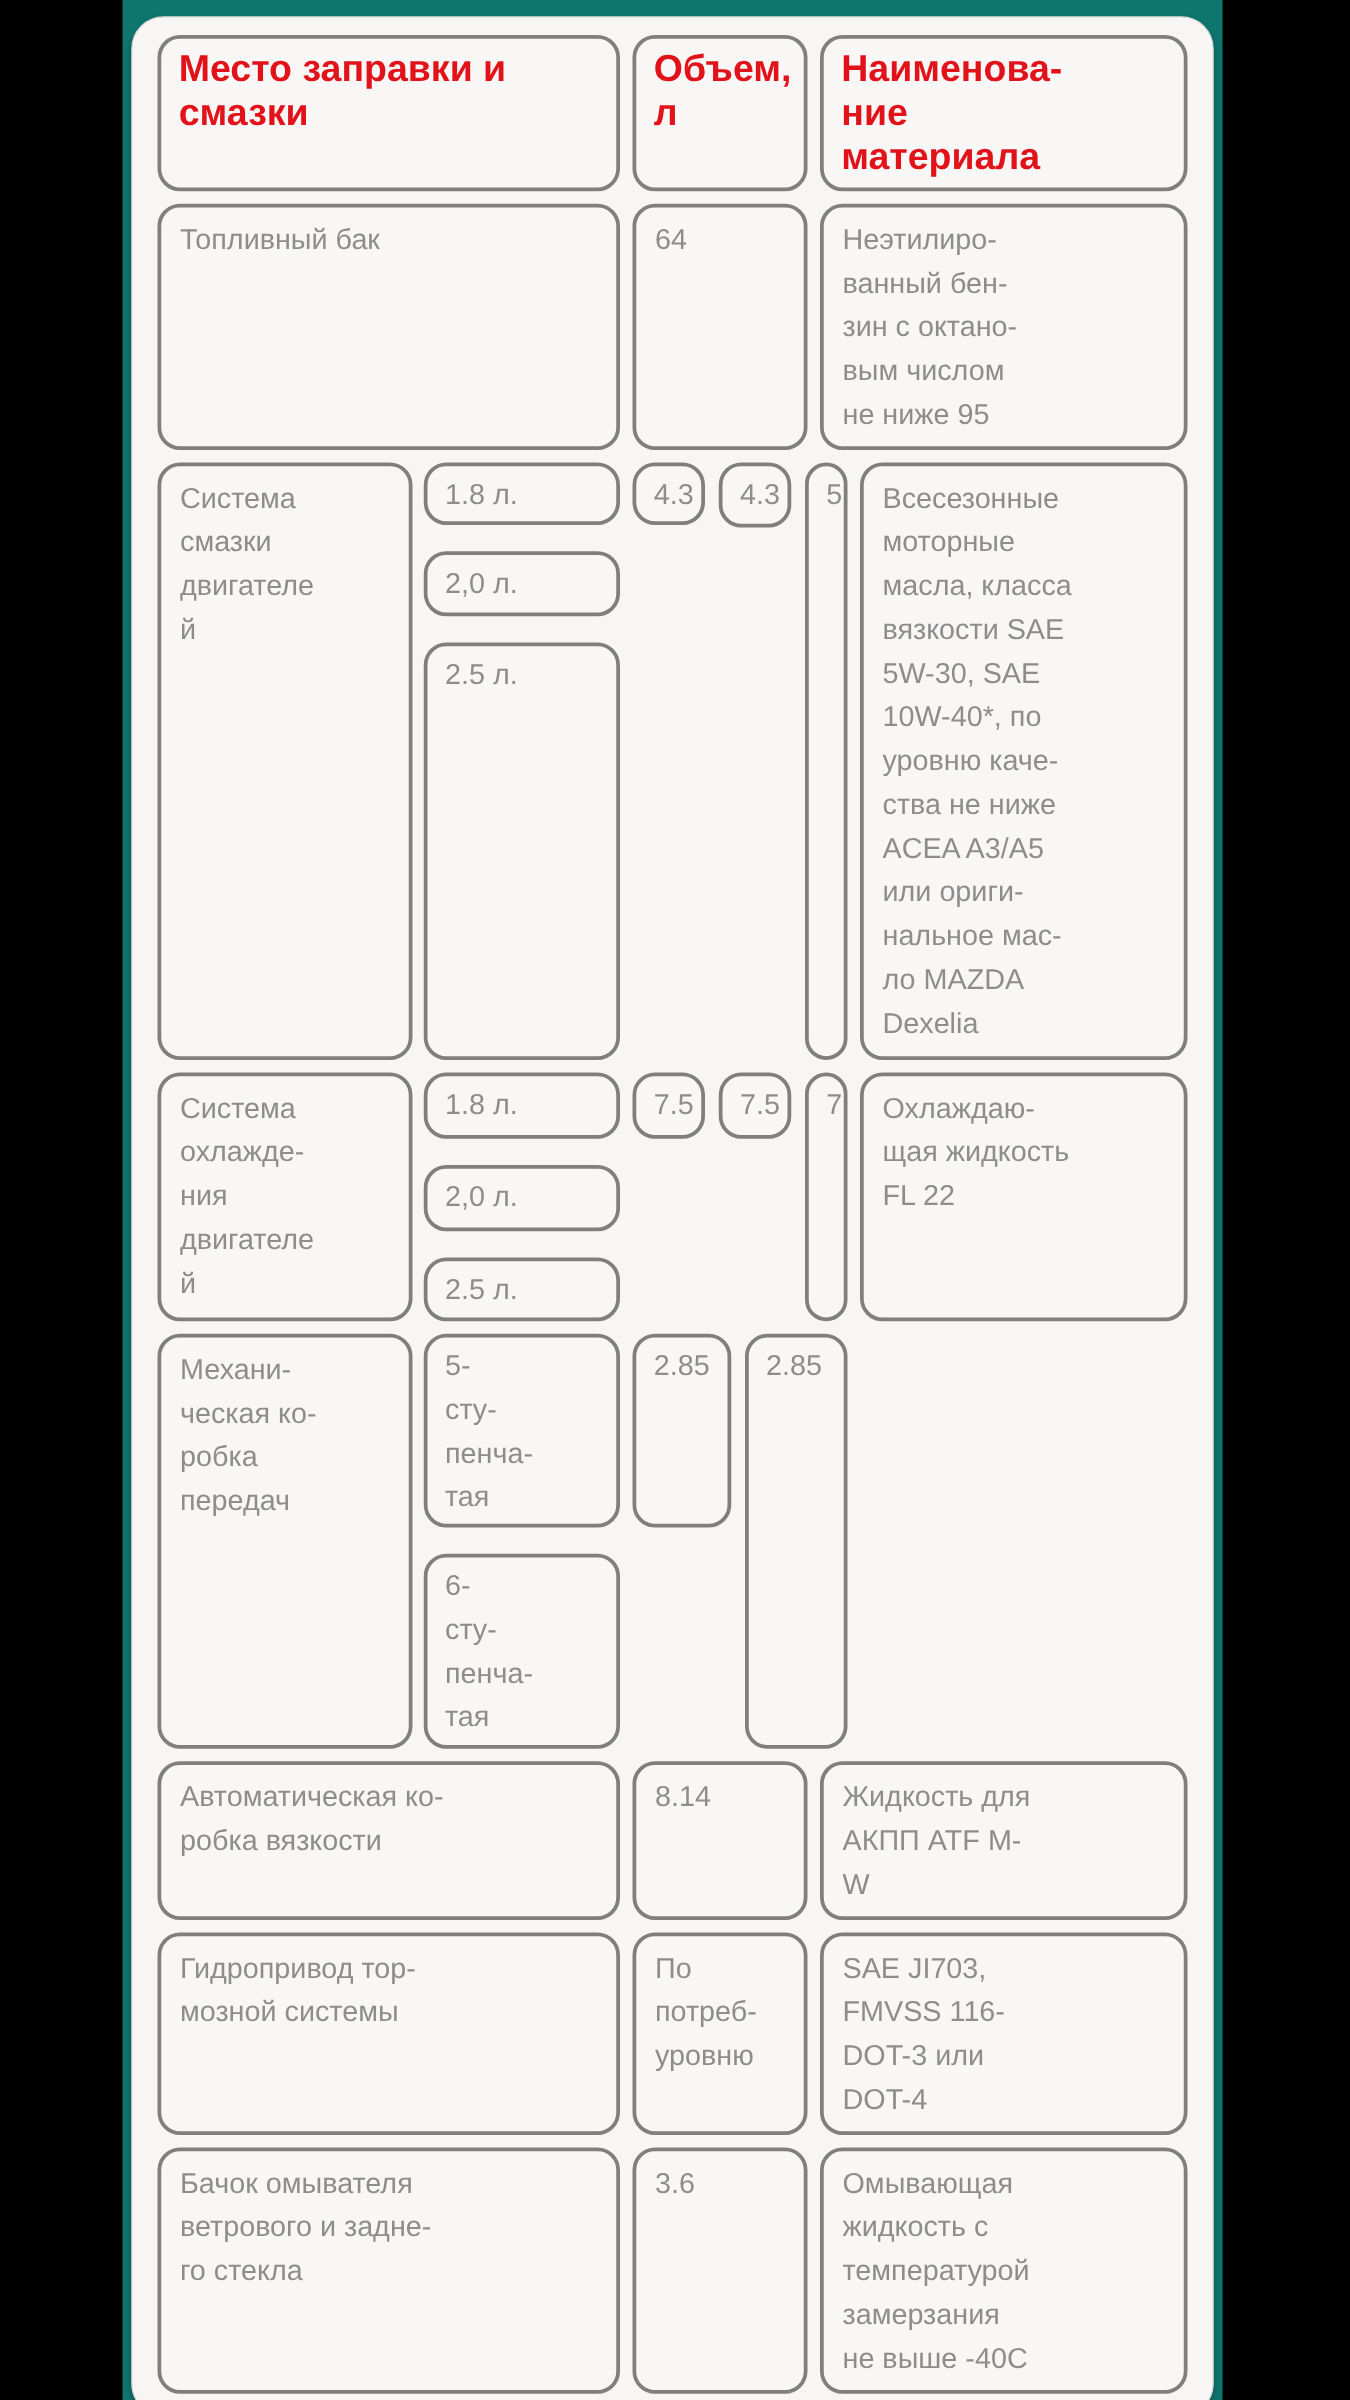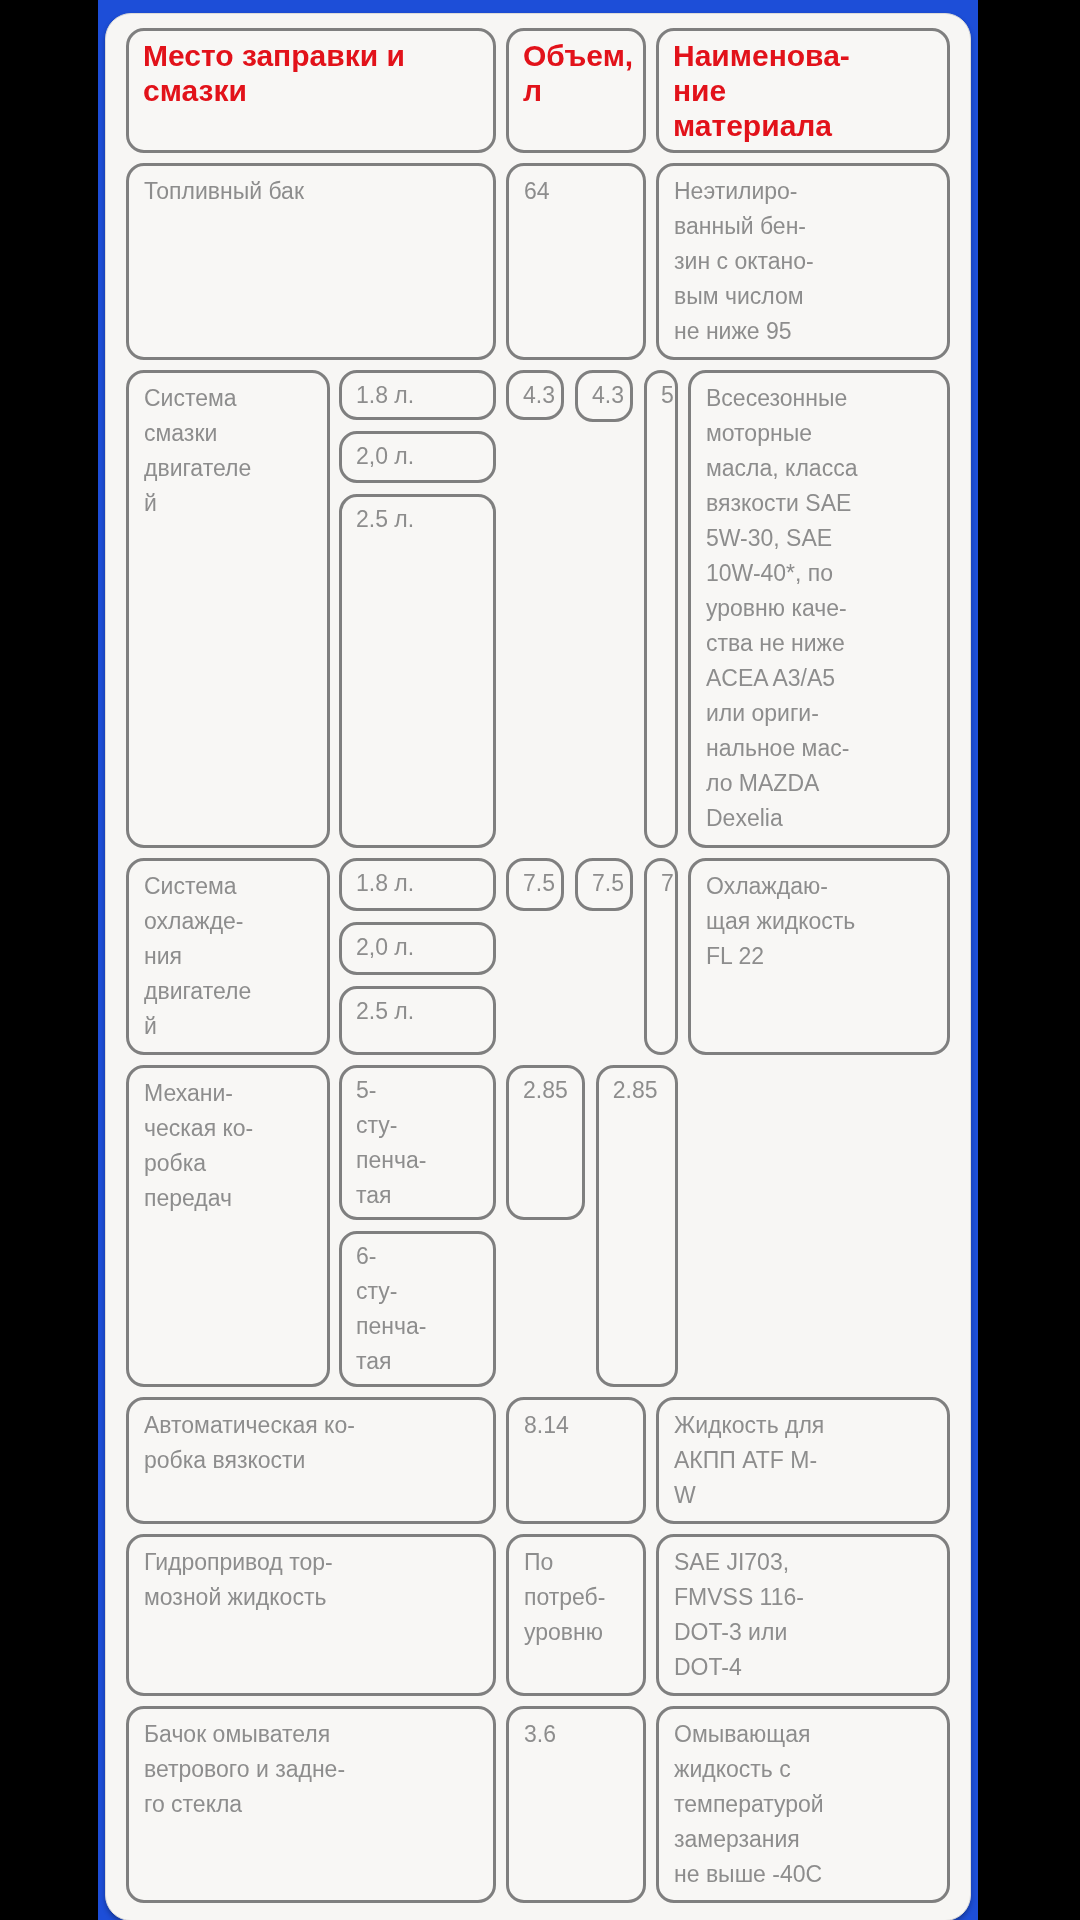--- a/index.html
+++ b/index.html
@@ -1,19 +1,19 @@
 <!DOCTYPE html>
 <html><head>
 <meta charset="utf-8">
 <style>
   * { margin:0; padding:0; box-sizing:border-box; }
   html,body { width:1080px; height:1920px; }
   body { background:#000; font-family:"Liberation Sans", sans-serif; position:relative; overflow:hidden; }
 
-  .page-strip { position:absolute; left:98px; top:0; width:880px; height:1920px; background:#1d4ed8; }
+  .page-strip { position:absolute; left:98px; top:0; width:880px; height:1920px; background:#0f766e; }
 
   .card {
     margin:13px 7px 0;
     background:#f7f6f4;
     border:1px solid #dcdbd9;
     border-radius:26px;
     box-shadow:0 3px 5px rgba(0,0,0,0.30);
     padding:14px 20px 17px;
     display:flex; flex-direction:column; gap:10px;
   }
@@ -31,21 +31,21 @@
     overflow:hidden;
   }
   .cell span { display:block; white-space:pre-line; }
 
   .c-place { width:370px; }
   .c-vol   { width:140px; }
   .c-mat   { flex:1; }
 
   .placegroup { width:370px; display:flex; gap:9px; }
   .placegroup .main { width:204px; }
-  .substack { flex:1; display:flex; flex-direction:column; gap:11px; }
+  .substack { flex:1; display:flex; flex-direction:column; gap:21px; }
   .volstack { width:172px; display:flex; flex-direction:row; gap:11px; }
   .substack .cell, .volstack .cell { padding:5px 14px; }
   .substack .grow, .volstack .grow { flex:1; }
 
   .row-hdr .cell { color:#e2121a; font-weight:bold; font-size:30px; line-height:35px; padding:7px 14px; min-height:119px; }
 
   .row-1 .cell { min-height:190px; }
   .row-2 { min-height:478px; }
   .row-3 { min-height:195px; }
   .row-4 { min-height:322px; }
@@ -227,21 +227,21 @@
       <div class="cell c-mat">
         <span>Жидкость для
 АКПП ATF M-
 W</span>
       </div>
     </div>
 
     <div class="row row-6">
       <div class="cell c-place">
         <span>Гидропривод тор-
-мозной жидкость</span>
+мозной системы</span>
       </div>
       <div class="cell c-vol">
         <span>По
 потреб-
 уровню</span>
       </div>
       <div class="cell c-mat">
         <span>SAE JI703,
 FMVSS 116-
 DOT-3 или

